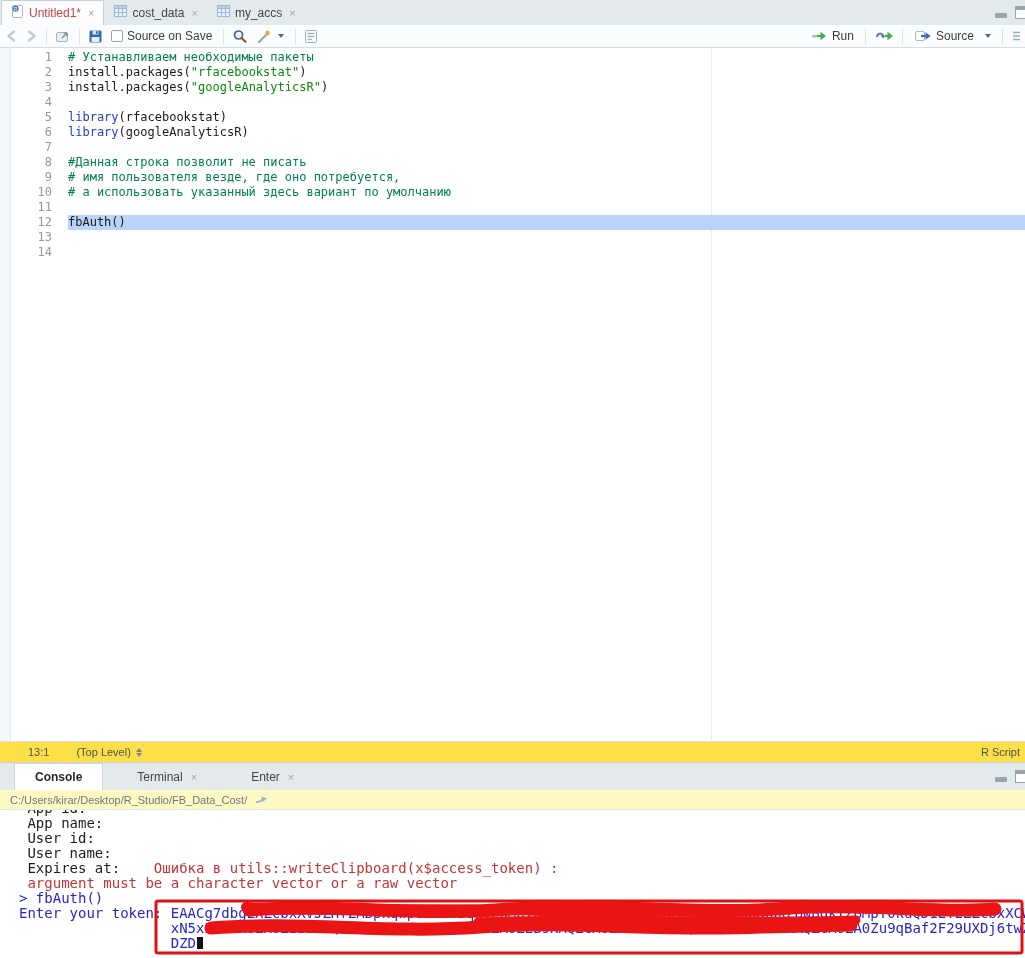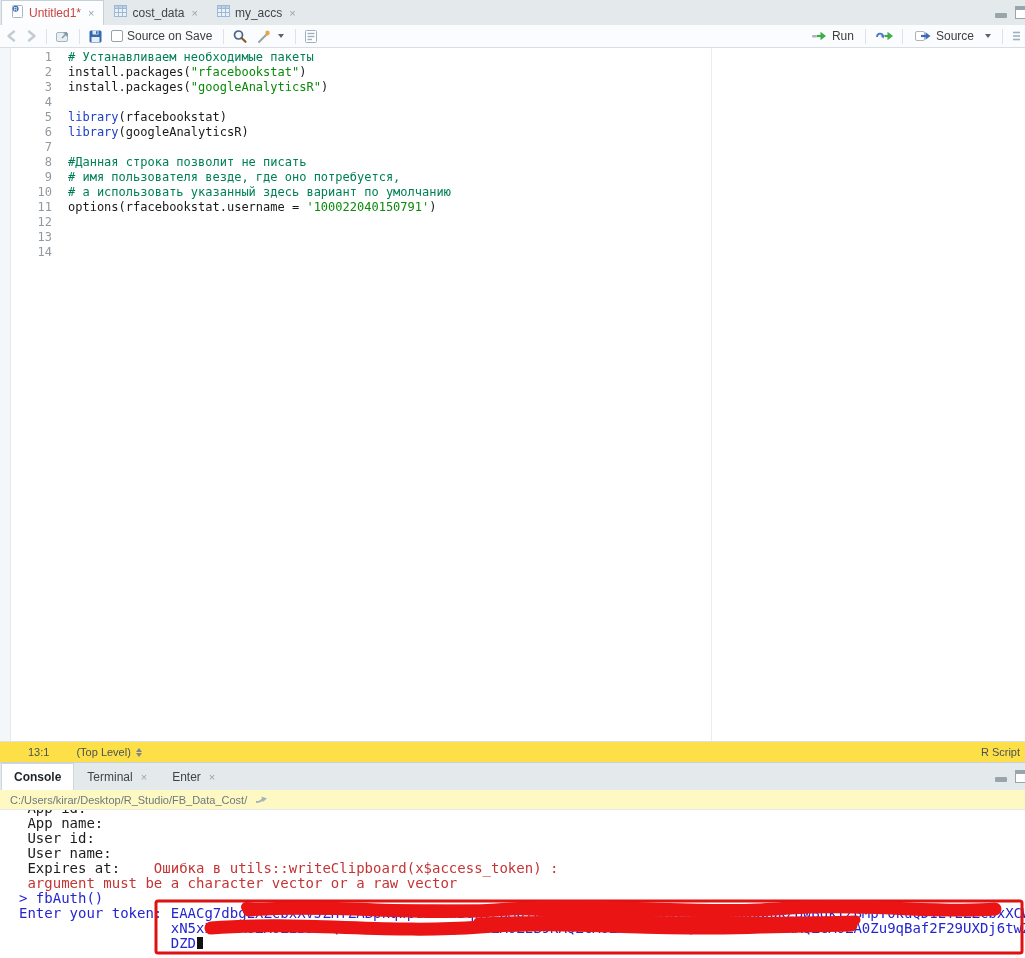--- a/index.html
+++ b/index.html
@@ -48,21 +48,21 @@
   .cursor-pos{ margin-left:28px; }
   .scope-btn{ margin-left:27px; display:flex; align-items:center; gap:5px; }
   .tri{ width:0; height:0; border-left:3px solid transparent; border-right:3px solid transparent; }
   .tri.up{ border-bottom:4px solid #7c868d; margin-bottom:1px; }
   .tri.down{ border-top:4px solid #7c868d; }
   .file-type{ margin-left:auto; margin-right:5px; }
 
   
   .console-pane{ height:196px; border-top:1px solid #c9d2d8; display:flex; flex-direction:column; }
   .ctabbar{ height:27px; background:#e4e9ec; display:flex; align-items:stretch; position:relative; }
-  .ctab{ display:inline-flex; align-items:center; gap:6px; padding:0 12px; font-size:12px; color:#3e4549; margin-left:1px; }
+  .ctab{ display:inline-flex; align-items:center; gap:6px; padding:0 20px; font-size:12px; color:#3e4549; margin-left:14px; }
   .ctab.active{ background:#fff; border:1px solid #cfd7dc; border-bottom:none; font-weight:bold; color:#1f2428; }
   .pathbar{ height:20px; background:#fef9c3; border-bottom:1px solid #e3e8ec; display:flex; align-items:center;
             gap:7px; padding-left:10px; font-size:11px; color:#6f787e; }
   .console-output{ height:148px; position:relative; overflow:hidden; background:#fff;
                    font-family:"DejaVu Sans Mono",monospace; font-size:14px; padding-left:19px; }
   .conline{ height:15px; line-height:15px; white-space:pre; }
   .conline.clipped{ margin-top:-9px; }
   .c-plain{ color:#1c1c1c; }
   .c-error{ color:#c53434; }
   .c-input{ color:#2525d0; }
@@ -231,22 +231,22 @@
           <div class="cline"><span class="tk-comment"># Устанавливаем необходимые пакеты</span></div>
           <div class="cline"><span class="tk-plain">install.packages(</span><span class="tk-string">"rfacebookstat"</span><span class="tk-plain">)</span></div>
           <div class="cline"><span class="tk-plain">install.packages(</span><span class="tk-string">"googleAnalyticsR"</span><span class="tk-plain">)</span></div>
           <div class="cline"></div>
           <div class="cline"><span class="tk-keyword">library</span><span class="tk-plain">(rfacebookstat)</span></div>
           <div class="cline"><span class="tk-keyword">library</span><span class="tk-plain">(googleAnalyticsR)</span></div>
           <div class="cline"></div>
           <div class="cline"><span class="tk-comment">#Данная строка позволит не писать</span></div>
           <div class="cline"><span class="tk-comment"># имя пользователя везде, где оно потребуется,</span></div>
           <div class="cline"><span class="tk-comment"># а использовать указанный здесь вариант по умолчанию</span></div>
-          <div class="cline"><span class="tk-plain">options(rfacebookstat.username = </span><span class="tk-string">'100022040150791'</span><span class="tk-plain">)</span></div>
           <div class="cline"></div>
+          <div class="cline hl"><span class="tk-plain">fbAuth()</span></div>
           <div class="cline"></div>
         </div>
     </div>
 
     <div class="statusbar">
       <span class="cursor-pos">13:1</span>
       <div class="scope-btn">
         <span>(Top Level)</span>
         <span style="display:inline-flex;flex-direction:column">
           <span class="tri up"></span>

